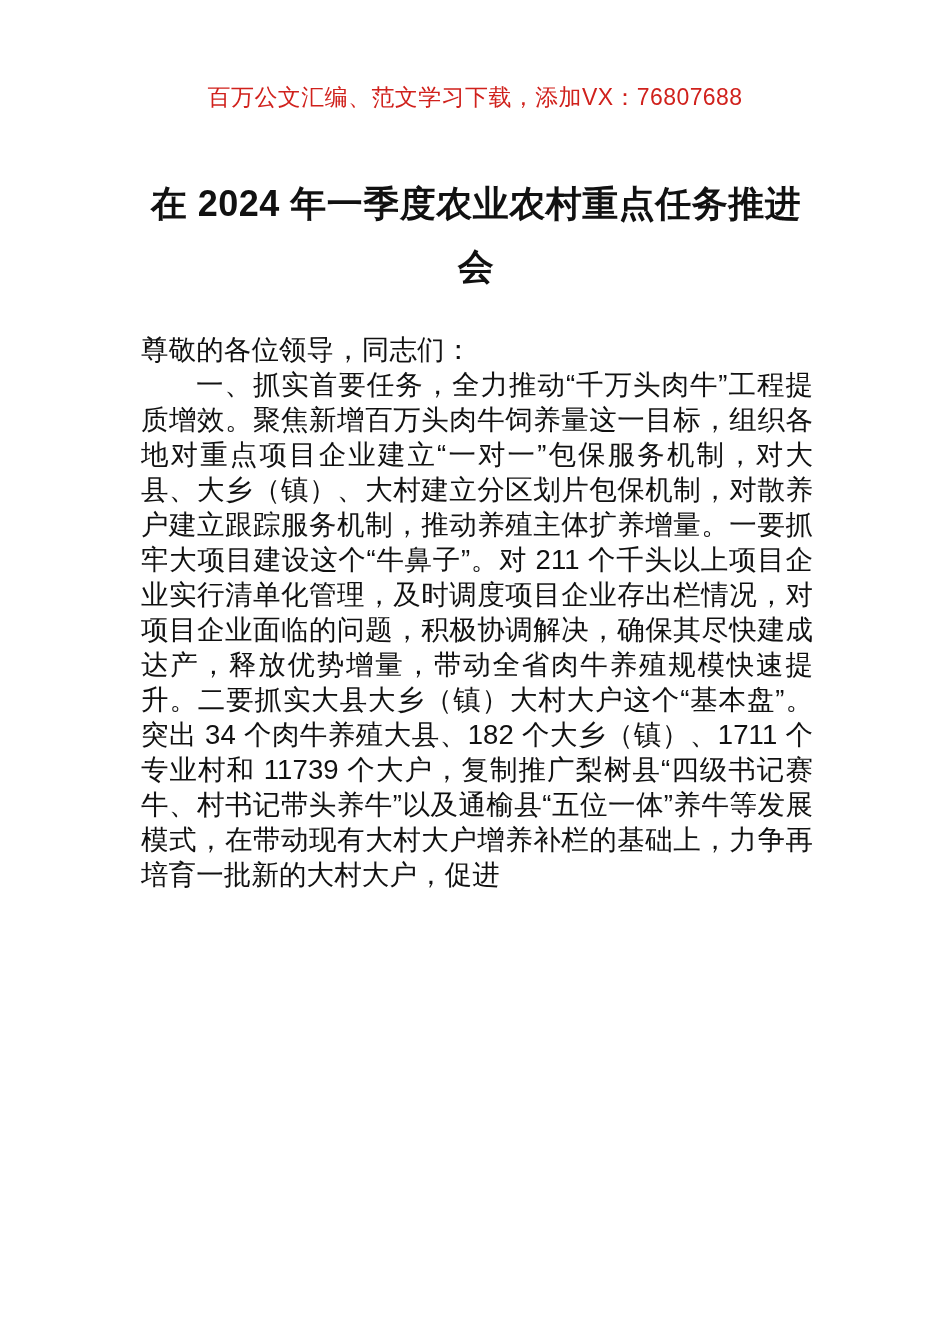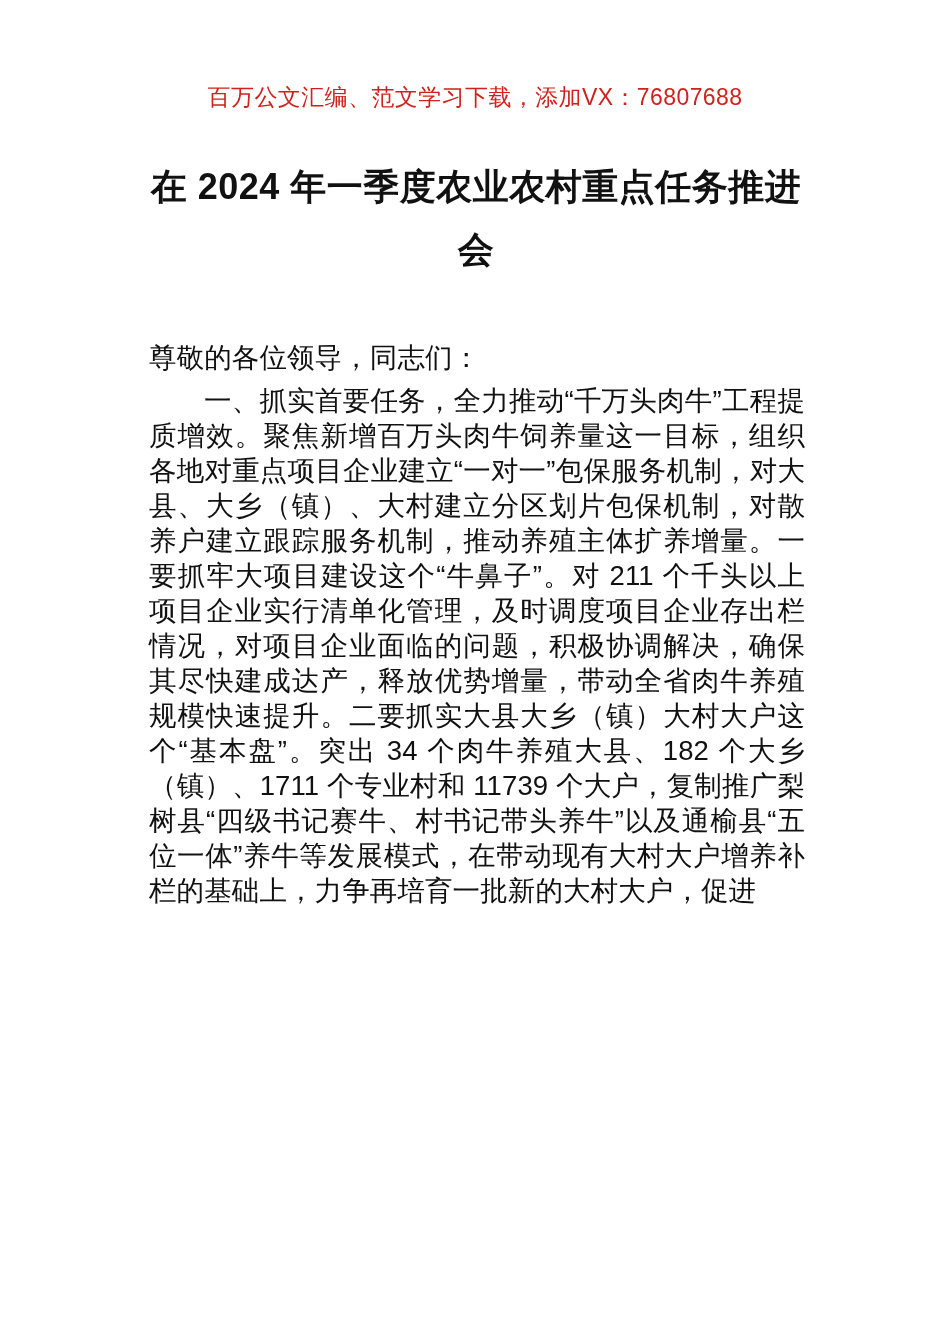--- a/index.html
+++ b/index.html
@@ -33,21 +33,21 @@
     line-height: 30px;
     letter-spacing: 0.4px;
     color: #d0211c;
     white-space: nowrap;
     font-weight: 400;
   }
 
   
   .doc-title {
     position: absolute;
-    top: 155px;
+    top: 172px;
     left: 141px;
     width: 670px;
     text-align: center;
     font-size: 36px;
     line-height: 63px;
     font-weight: 700;
     letter-spacing: 0.5px;
     color: #111111;
   }
 
@@ -58,21 +58,21 @@
     left: 141px;
     width: 672px;
     font-size: 27.5px;
     line-height: 35px;
     letter-spacing: 0.1px;
     color: #111111;
     text-align: justify;
     text-justify: inter-ideograph;
   }
   .doc-body p {
-    margin: 8px;
+    margin: 0;
     padding: 0;
     text-align: justify;
     text-justify: inter-ideograph;
     word-break: break-all;
   }
   .doc-body p.indent {
     text-indent: 2em;
   }
   .doc-body p.salutation {
     text-indent: 0;

